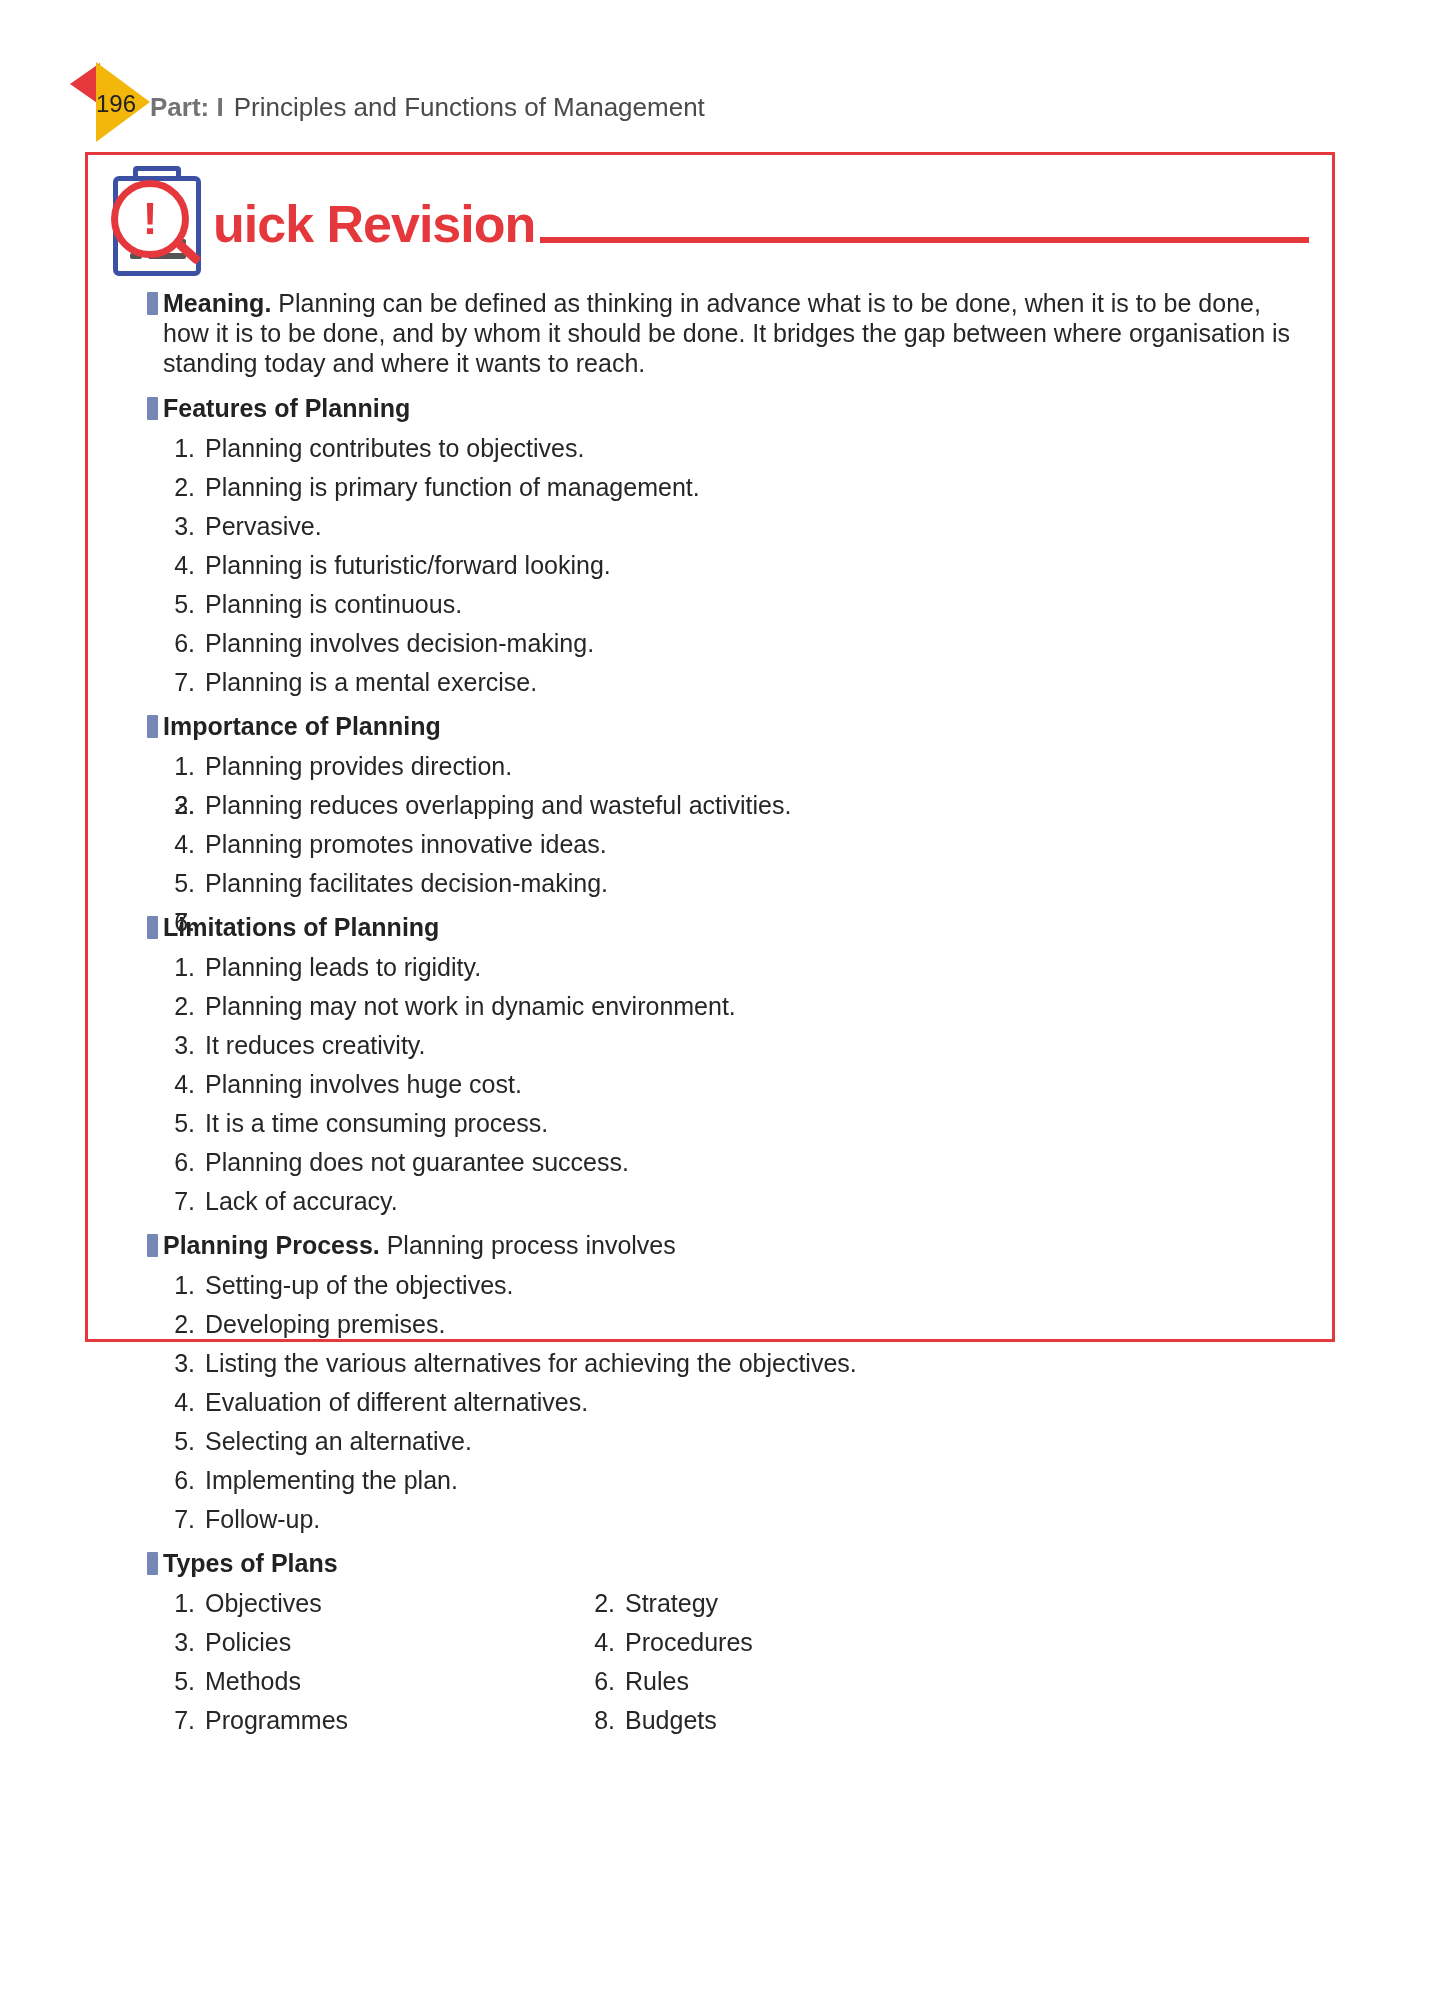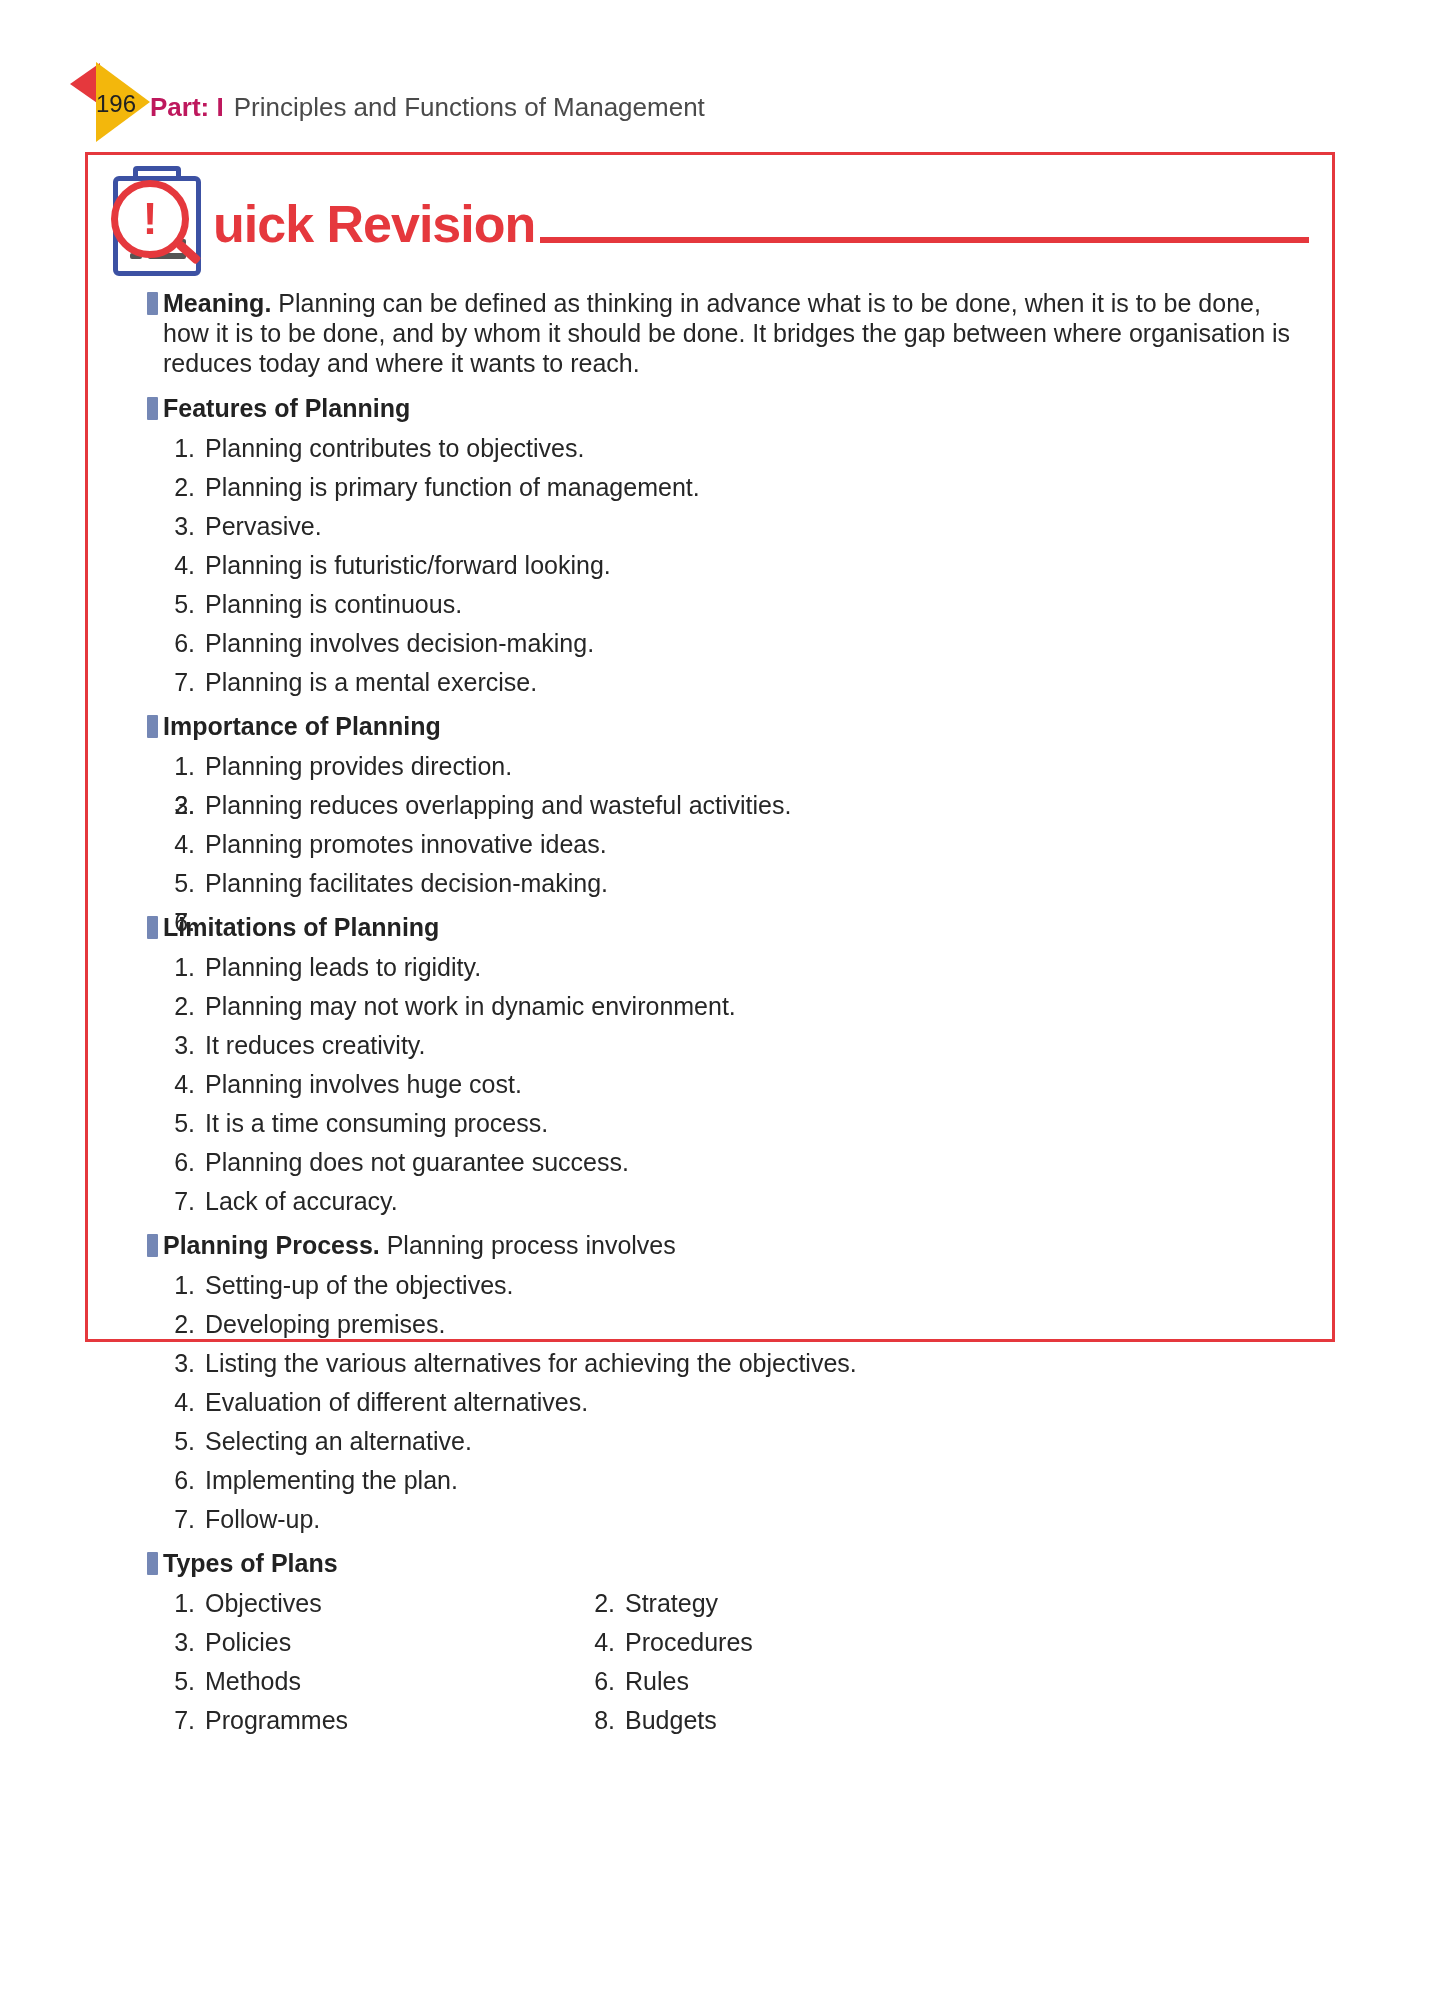--- a/index.html
+++ b/index.html
@@ -19,21 +19,21 @@
   
   .page-header{position:absolute;left:8px;top:0;width:100%;height:150px;}
   .tri-red{position:absolute;left:62px;top:63px;width:0;height:0;
     border-top:21px solid transparent;border-bottom:21px solid transparent;
     border-right:30px solid var(--accent-red);}
   .tri-yellow{position:absolute;left:88px;top:62px;width:0;height:0;
     border-top:40px solid transparent;border-bottom:40px solid transparent;
     border-left:54px solid var(--tri-yellow);}
   .page-number{position:absolute;left:88px;top:90px;font-size:24px;color:#222;}
   .header-title{position:absolute;left:142px;top:92px;font-size:26px;color:#4a4a4a;white-space:nowrap;}
-  .part-label{font-weight:bold;color:#be185d;margin-right:10px;}
+  .part-label{font-weight:bold;color:#737373;margin-right:10px;}
 
   
   .revision-box{position:absolute;left:85px;top:152px;width:1250px;height:1190px;
     border:3px solid var(--accent-red);background:transparent;z-index:0;}
 
   
   .content{position:absolute;left:85px;top:160px;width:1250px;z-index:1;}
 
   
   .title-row{display:flex;align-items:flex-end;height:90px;padding-left:128px;padding-right:26px;position:relative;}
@@ -106,21 +106,21 @@
         <span>!</span>
       </div>
       <div class="q-tail"></div>
     </div>
     <div class="title-text">uick Revision</div>
     <div class="title-line"></div>
   </div>
 
   <div class="sections" id="sections">
       <div class="section">
-        <div class="section-head"><span class="bullet"></span><span class="head-bold">Meaning.</span><span class="head-lead"> Planning can be defined as thinking in advance what is to be done, when it is to be done, how it is to be done, and by whom it should be done. It bridges the gap between where organisation is reduces today and where it wants to reach.</span></div>
+        <div class="section-head"><span class="bullet"></span><span class="head-bold">Meaning.</span><span class="head-lead"> Planning can be defined as thinking in advance what is to be done, when it is to be done, how it is to be done, and by whom it should be done. It bridges the gap between where organisation is standing today and where it wants to reach.</span></div>
       </div>
       <div class="section">
         <div class="section-head"><span class="bullet"></span><span class="head-bold">Features of Planning</span></div>
         <div class="list">
           <div class="li"><span class="num">1.</span><span class="li-text">Planning contributes to objectives.</span></div>
           <div class="li"><span class="num">2.</span><span class="li-text">Planning is primary function of management.</span></div>
           <div class="li"><span class="num">3.</span><span class="li-text">Pervasive.</span></div>
           <div class="li"><span class="num">4.</span><span class="li-text">Planning is futuristic/forward looking.</span></div>
           <div class="li"><span class="num">5.</span><span class="li-text">Planning is continuous.</span></div>
           <div class="li"><span class="num">6.</span><span class="li-text">Planning involves decision-making.</span></div>

